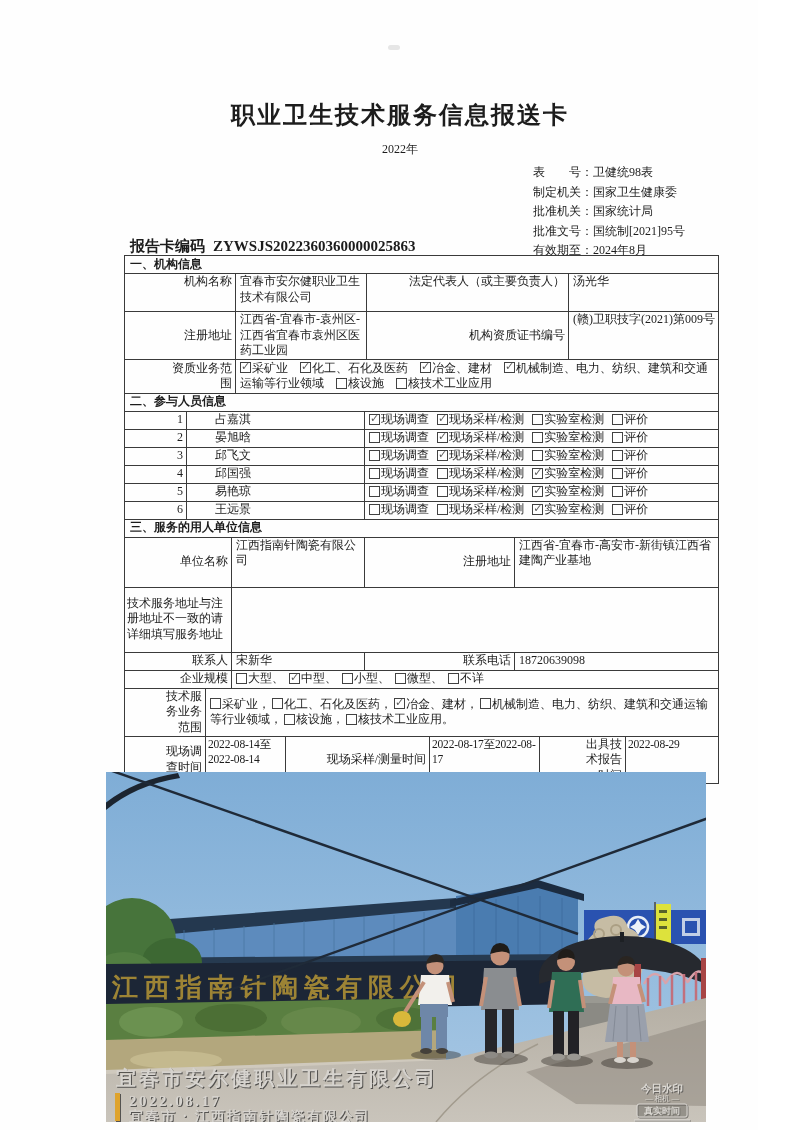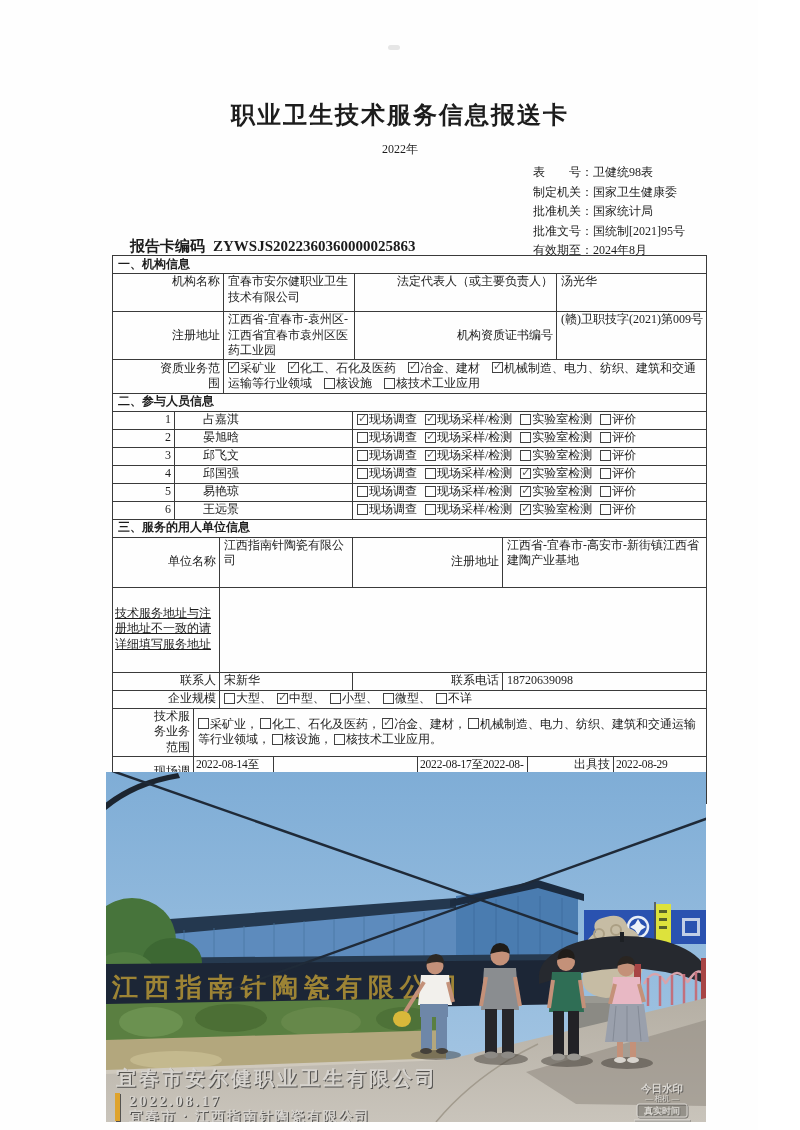--- a/index.html
+++ b/index.html
@@ -9,21 +9,21 @@
             background:#dcdcdc; border-radius:3px; opacity:.7; }
   .edge-line { position:absolute; left:792px; top:60px; width:1px; height:1040px; background:#e9e9e7; }
   .title { position:absolute; top:99px; left:0; width:800px; text-align:center;
            font-size:24px; font-weight:bold; letter-spacing:2px; }
   .year  { position:absolute; top:141px; left:0; width:800px; text-align:center; font-size:12px; }
   .meta  { position:absolute; top:163px; left:533px; font-size:12px; line-height:19.5px; }
   .meta .row { white-space:nowrap; }
   .code  { position:absolute; top:237px; left:130px; font-size:15px; font-weight:bold; }
   .code .num { margin-left:8px; font-weight:bold; }
   .tables { position:absolute; top:255px; left:112px; width:594px; }
-  table { border-collapse:collapse; table-layout:fixed; width:594px; font-size:12px; margin-top:-1px; }
+  table { border-collapse:collapse; table-layout:fixed; width:594px; font-size:12px; margin-top:-1px;margin-left:12px; }
   .tables table:first-child { margin-top:0; }
   td { border:1px solid #3a3a3a; padding:0 3px; line-height:1.3; overflow:hidden; }
   tr.st td { font-weight:bold; padding-left:5px; height:17px; border-bottom-width:1px; }
   .lab { text-align:right;padding-left:36px; }
   .val { padding-left:4px; }
   .top { vertical-align:top; }
   .mid { vertical-align:middle; }
   .name { padding-left:28px; }
   .dt { font-size:11.5px; letter-spacing:-0.2px; padding:0 2px; } .h17 td{height:17px} .h33 td{height:33px} .h32 td{height:32px}
   .h37 td{height:37px} .h45 td{height:45px} .h49 td{height:49px} .h48 td{height:48px}
@@ -154,21 +154,21 @@
           <tr class="st">
             <td colspan="4">三、服务的用人单位信息</td>
           </tr>
       <tr class="h49">
         <td class="lab mid">单位名称</td>
         <td class="val top">江西指南针陶瓷有限公司</td>
         <td class="lab mid">注册地址</td>
         <td class="val top">江西省-宜春市-高安市-新街镇江西省建陶产业基地</td>
       </tr>
       <tr class="h48">
-        <td class="top" style="padding:18px 2px;text-decoration:underline;">技术服务地址与注册地址不一致的请详细填写服务地址</td>
+        <td class="top" style="padding:8px 2px;">技术服务地址与注册地址不一致的请详细填写服务地址</td>
         <td class="val top" colspan="3"></td>
       </tr>
       <tr class="h17">
         <td class="lab">联系人</td>
         <td class="val">宋新华</td>
         <td class="lab">联系电话</td>
         <td class="val">18720639098</td>
       </tr>
       <tr class="h17">
         <td class="lab">企业规模</td>

